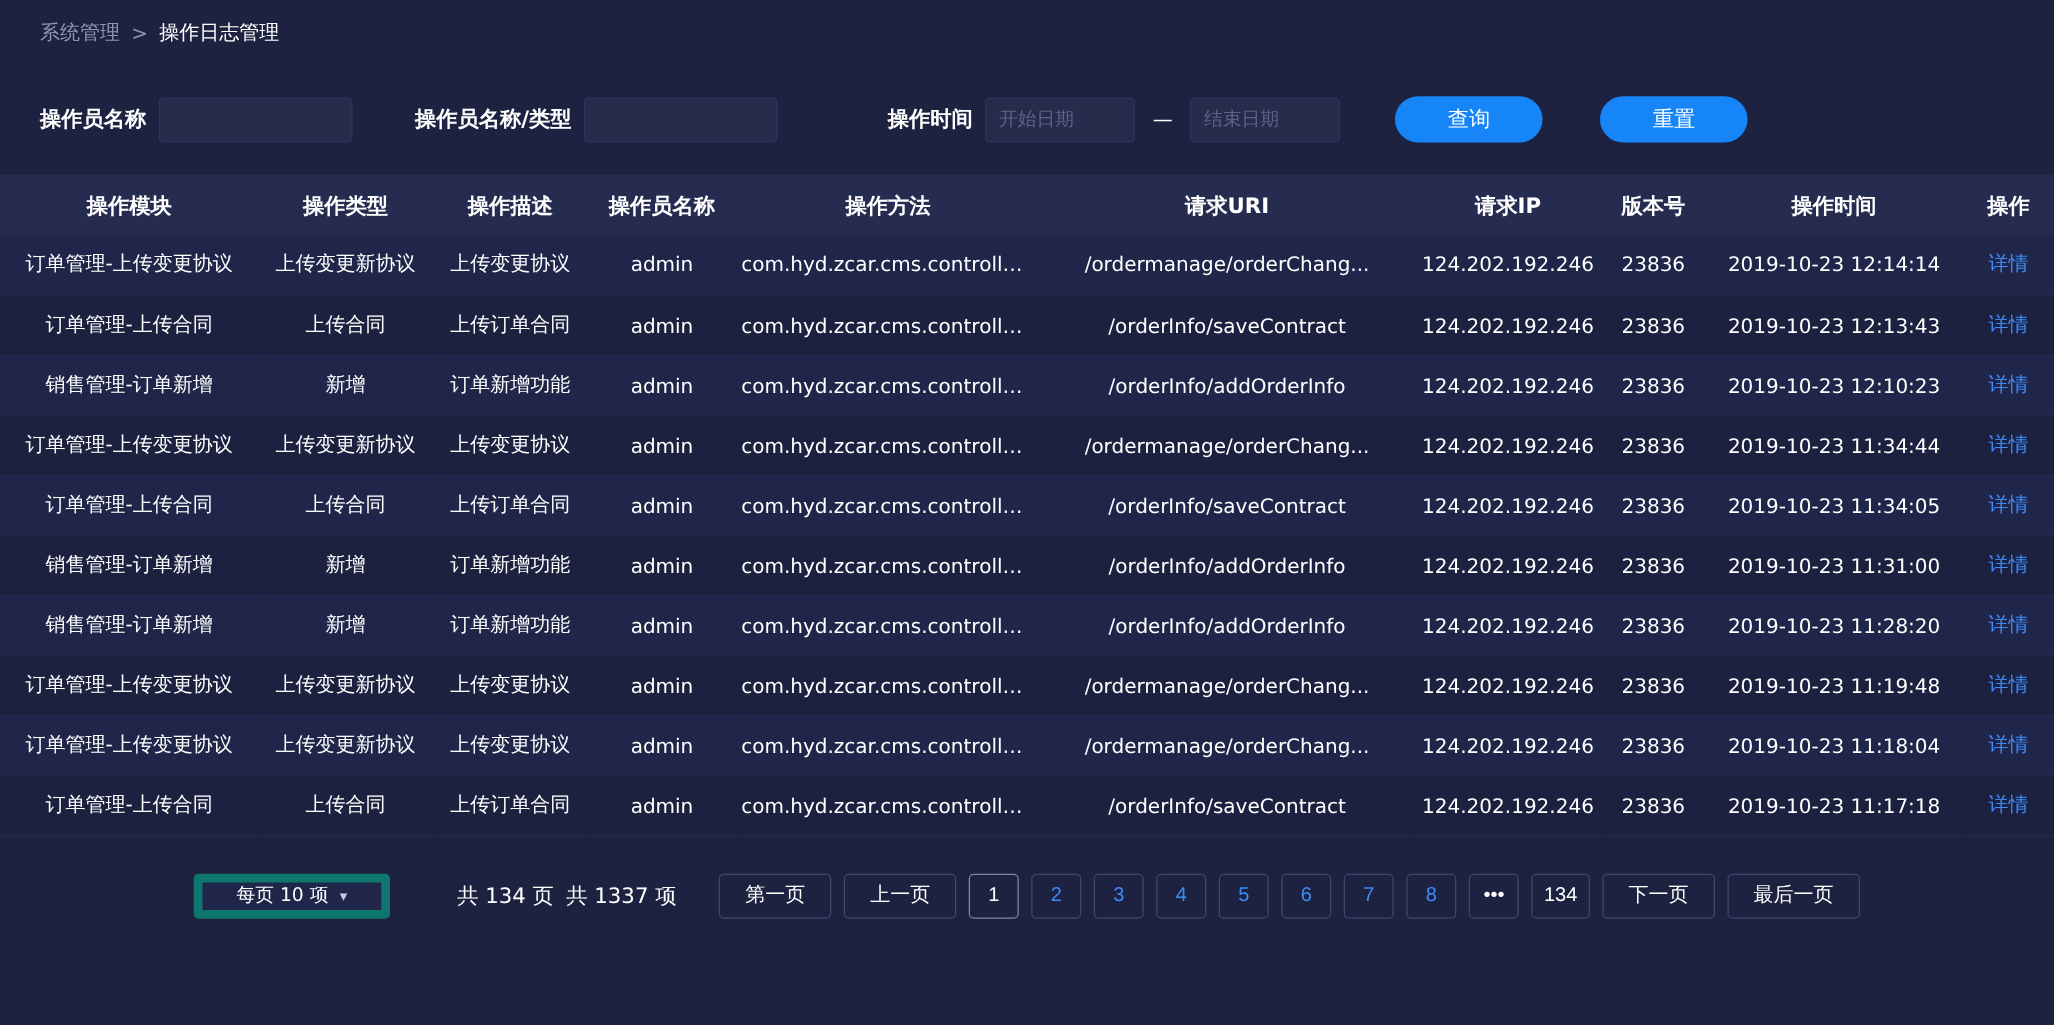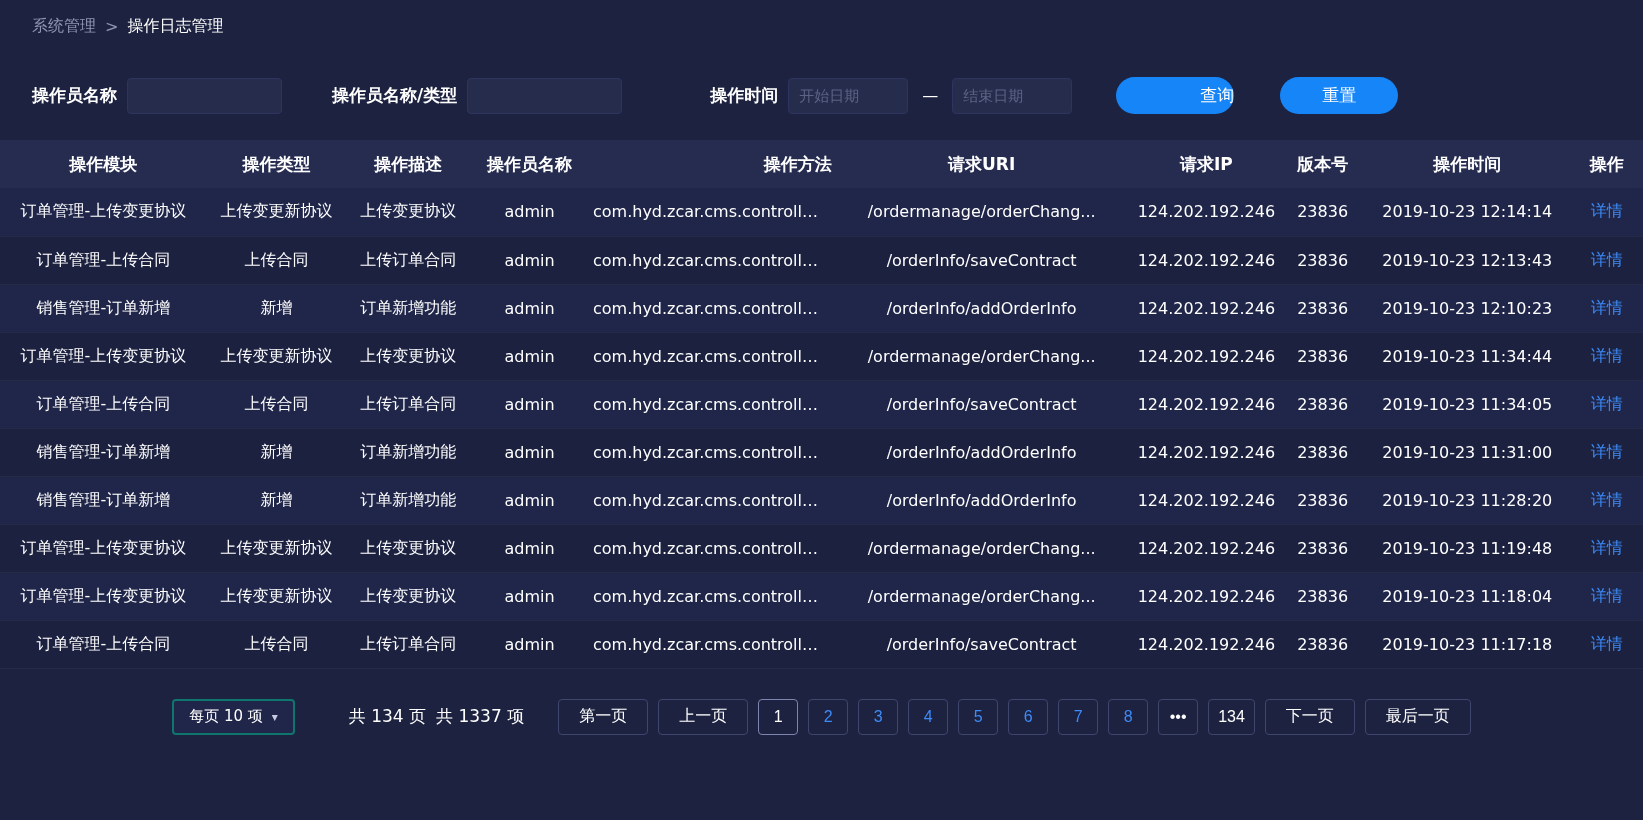--- a/index.html
+++ b/index.html
@@ -27,49 +27,49 @@
   }
   .text-input::placeholder { color:#5c6384; }
   .date-input { width:120px; }
   .date-sep { margin:0 14px; color:#fff; font-size:16px; }
   .g2 { margin-left:50px; }
   .g3 { margin-left:88px; }
   .btn {
     height:37px; width:118px; border:none; border-radius:19px;
     background:var(--accent-blue, #1685f8); color:#fff; font-size:17px; cursor:pointer;
   }
-  .btn.search { margin-left:44px;text-align:right; }
+  .btn.search { margin-left:44px; }
   .btn.reset  { margin-left:46px; }
 
   
   table { width:100%; border-collapse:collapse; table-layout:fixed; }
   thead tr { background:var(--table-header-bg, #262c50); height:48px; }
   th { font-size:17px; font-weight:700; text-align:center; color:#fff; }
   tbody tr { height:48px; border-bottom:1px solid rgba(255,255,255,0.04); }
   tbody tr:nth-child(odd)  { background:var(--row-alt-bg, #20264a); }
   tbody tr:nth-child(even) { background:#1c2140; }
   td { font-size:16px; text-align:center; color:#fff;
        overflow:hidden; text-overflow:ellipsis; white-space:nowrap; padding:0 4px; }
   th:nth-child(1), td:nth-child(1) { width:200px; }
   th:nth-child(2), td:nth-child(2) { width:135px; }
   th:nth-child(3), td:nth-child(3) { width:120px; }
   th:nth-child(4), td:nth-child(4) { width:115px; }
-  th:nth-child(5), td:nth-child(5) { width:235px;text-align:right; }
+  th:nth-child(5), td:nth-child(5) { width:235px; }
   th:nth-child(6), td:nth-child(6) { width:290px; }
   th:nth-child(7), td:nth-child(7) { width:145px; }
   th:nth-child(8), td:nth-child(8) { width:80px;  }
   th:nth-child(9), td:nth-child(9) { width:200px; }
   th:nth-child(10), td:nth-child(10) { width:70px; }
   .detail-link { color:var(--link-blue, #3d8bf8); cursor:pointer;text-align:right; }
 
   
   .pagination { display:flex; align-items:center; justify-content:center; margin-top:30px; gap:10px; }
   .page-size {
-    display:flex; align-items:center; gap:9px; height:36px; padding:0 15px;
-    border:2px solid #0f766e; border-radius:4px; background:#20264a;
+    display:flex; align-items:center; gap:9px; height:36px; padding:0 27px;
+    border:7px solid #0f766e; border-radius:4px; background:#20264a;
     cursor:pointer; margin-right:44px; font-size:15px; color:#fff;
   }
   .caret { font-size:12px; color:#c7cbe2; }
   .totals { font-size:17px; margin-right:14px; white-space:nowrap; }
   .totals span { margin-right:10px; }
   .pg-btn {
     height:36px; min-width:40px; padding:0 20px; background:transparent;
     border:1px solid #3f466e; border-radius:4px; color:#fff; font-size:16px; cursor:pointer;
   }
   .pg-num { padding:0 9px; color:var(--link-blue, #3d8bf8); }

